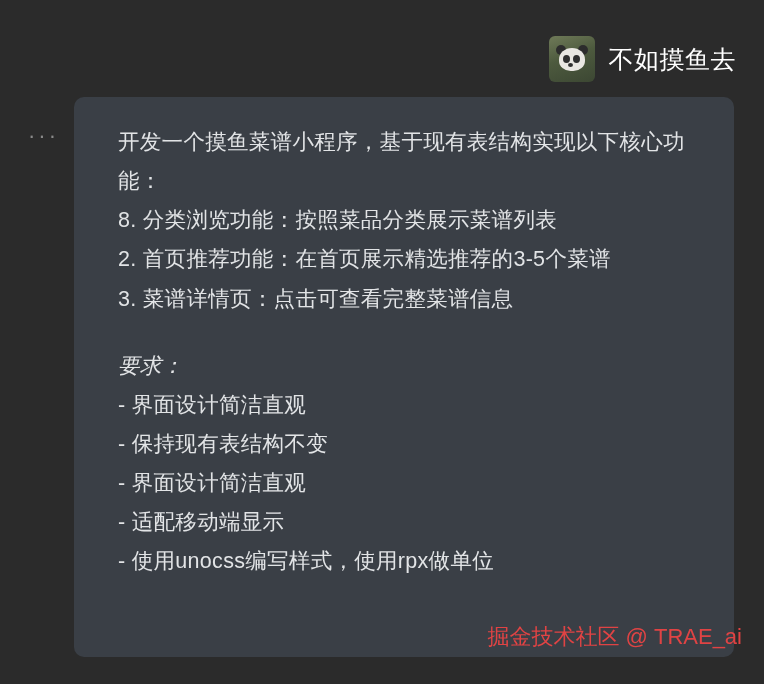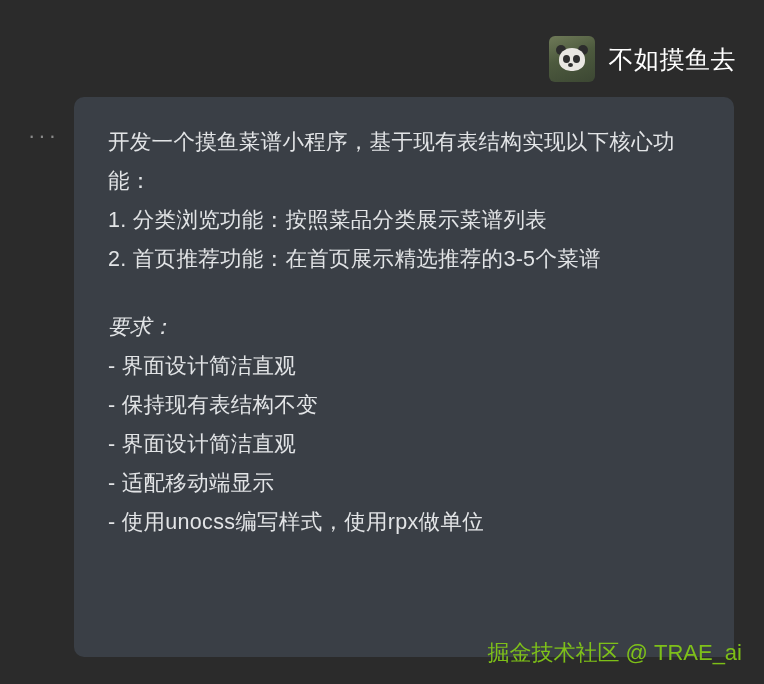--- a/index.html
+++ b/index.html
@@ -99,21 +99,21 @@
 
   
   .bubble {
     position: absolute;
     left: 74px;
     top: 97px;
     width: 660px;
     min-height: 560px;
     background: #3a3f46;
     border-radius: 10px;
-    padding: 26px 28px 22px 34px;
+    padding: 26px 28px 22px 44px;
     box-sizing: border-box;
   }
   .bubble p, .bubble div.line {
     margin: 0;
     font-size: 21.5px;
     line-height: 1.82;
     color: #e2e4e6;
     letter-spacing: 0.3px;
   }
   .intro {
@@ -128,23 +128,23 @@
   }
   .req-title {
     margin-bottom: 0;
     font-style: italic;
   }
 
   
   .watermark {
     position: absolute;
     right: 22px;
-    bottom: 16px;
+    bottom: 32px;
     font-size: 22px;
-    color: #84cc16;
+    color: #ef4444;
     opacity: 0.92;
     white-space: nowrap;
   }
 </style>
 </head>
 <body>
 
 <div class="screen">
 
   <div class="user-row">
@@ -158,22 +158,23 @@
     </div>
     <div class="username">不如摸鱼去</div>
   </div>
 
   <div class="dots-btn">···</div>
 
   <div class="bubble">
     <p class="intro">开发一个摸鱼菜谱小程序，基于现有表结构实现以下核心功能：</p>
 
     <div class="num-list">
-      <div class="line">1. 分类浏览功能：按照菜品分类展示菜谱列表</div>
+      <div class="line">8. 分类浏览功能：按照菜品分类展示菜谱列表</div>
       <div class="line">2. 首页推荐功能：在首页展示精选推荐的3-5个菜谱</div>
+      <div class="line">3. 菜谱详情页：点击可查看完整菜谱信息</div>
     </div>
 
     <div class="spacer"></div>
 
     <div class="line req-title">要求：</div>
 
     <div class="req-list">
       <div class="line">- 界面设计简洁直观</div>
       <div class="line">- 保持现有表结构不变</div>
       <div class="line">- 界面设计简洁直观</div>

